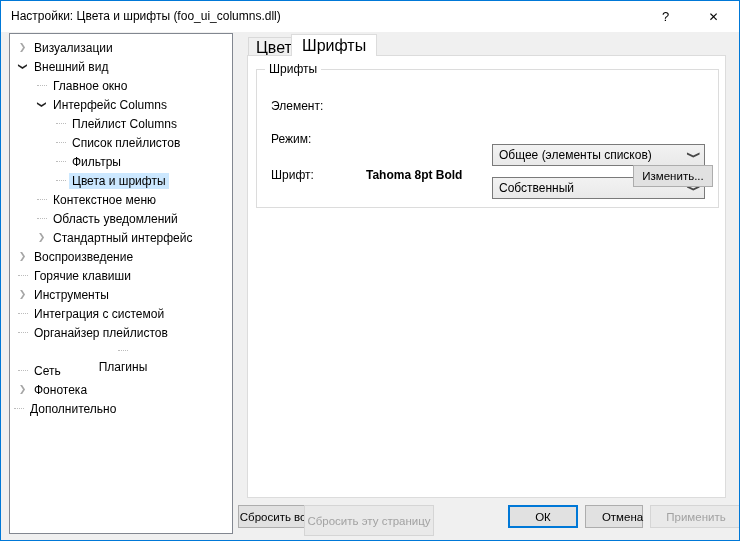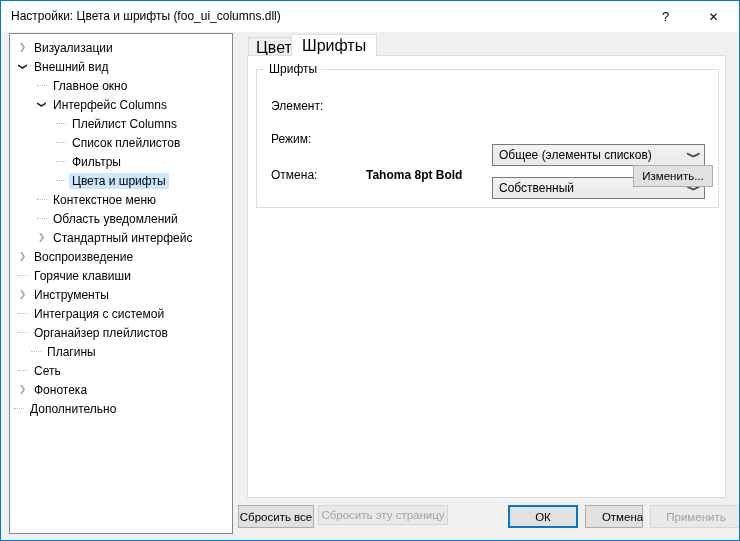--- a/index.html
+++ b/index.html
@@ -63,21 +63,21 @@
   .btn{
     position:absolute;height:22px;background:#e1e1e1;border:1px solid #adadad;
     font-size:11.5px;color:#000;display:flex;align-items:center;justify-content:center;
     white-space:nowrap;cursor:default;
   }
   .btn.disabled{background:#e9e9e9;border-color:#d5d5d5;color:#a2a2a2;}
   .btn.default{border:2px solid #0078d7;}
   .btn-change{left:385px;top:109px;width:80px;}
   
   .btn-reset-all{left:237px;top:504px;width:76px;height:23px;}
-  .btn-reset-page{left:317px;top:504px;width:130px;height:20px;}
+  .btn-reset-page{left:303px;top:504px;width:130px;height:31px;}
   .btn-ok{left:507px;top:504px;width:70px;height:23px;}
   .btn-cancel{left:584px;top:504px;width:58px;height:23px;padding-left:17px;}
   .btn-apply{left:649px;top:504px;width:92px;height:23px;}
 </style>
 </head>
 <body>
 
 <div class="window">
 
   <div class="titlebar">
@@ -180,21 +180,21 @@
           <span class="dotline"></span>
         </span>
         <span class="tree-label">Интеграция с системой</span>
       </div>
       <div class="tree-row" style="padding-left: 4px;">
         <span class="glyph-cell">
           <span class="dotline"></span>
         </span>
         <span class="tree-label">Органайзер плейлистов</span>
       </div>
-      <div class="tree-row" style="padding-left: 17px;">
+      <div class="tree-row" style="padding-left: 4px; flex-direction: column;">
         <span class="glyph-cell">
           <span class="dotline"></span>
         </span>
         <span class="tree-label">Плагины</span>
       </div>
       <div class="tree-row" style="padding-left: 4px;">
         <span class="glyph-cell">
           <span class="dotline"></span>
         </span>
         <span class="tree-label">Сеть</span>
@@ -228,21 +228,21 @@
       <span class="combo-text">Общее (элементы списков)</span>
       <span class="combo-chev">❯</span>
     </div>
 
     <div class="form-label" style="left:23px;top:76px;">Режим:</div>
     <div class="combo" style="top:73px;">
       <span class="combo-text">Собственный</span>
       <span class="combo-chev">❯</span>
     </div>
 
-    <div class="form-label" style="left:23px;top:112px;">Отмена:</div>
+    <div class="form-label" style="left:23px;top:112px;">Шрифт:</div>
     <div class="font-preview">Tahoma 8pt Bold</div>
     <div class="btn btn-change">Изменить...</div>
   </div>
 
   <div class="btn btn-reset-all">Сбросить все</div>
   <div class="btn btn-reset-page disabled">Сбросить эту страницу</div>
   <div class="btn btn-ok default">ОК</div>
   <div class="btn btn-cancel">Отмена</div>
   <div class="btn btn-apply disabled">Применить</div>
 

